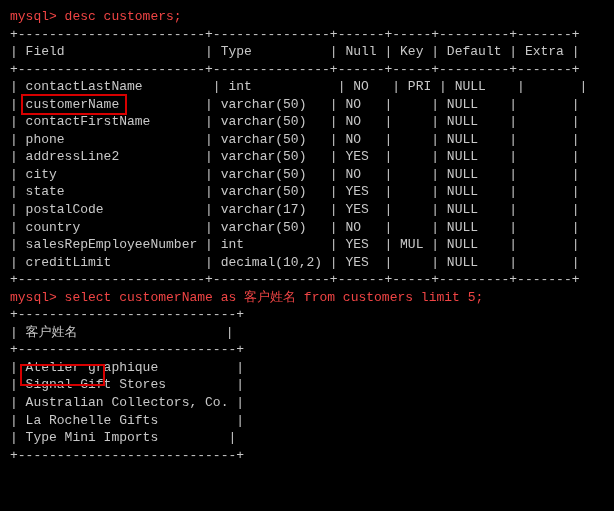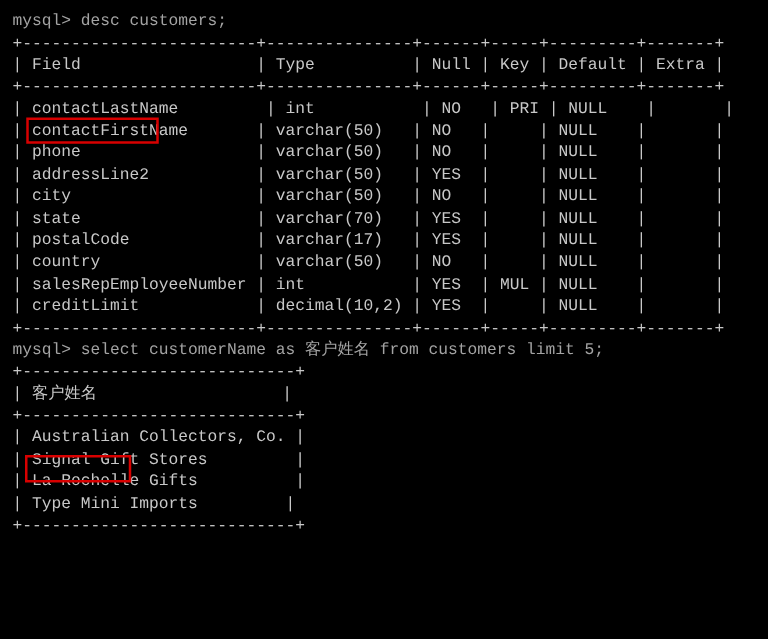--- a/index.html
+++ b/index.html
@@ -7,56 +7,58 @@
     padding: 8px 10px;
     background: #000;
     color: #c8c8c8;
     font-family: "Consolas", "Courier New", monospace;
     font-size: 13px;
     line-height: 1.35;
     width: 614px;
     box-sizing: border-box;
   }
   .line { white-space: pre; }
-  .prompt { color: #a3a3a3; }
+  .prompt { color: #ef4444; }
   .hl-box {
     border: 2px solid #d80000;
     position: absolute;
     pointer-events: none;
     box-sizing: border-box;
   }
   .rel { position: relative; }
 </style>
 </head>
 <body>
 
 <div class="rel">
 
 <div class="line prompt">mysql&gt; desc customers;</div>
 <div class="line">+------------------------+---------------+------+-----+---------+-------+</div>
 <div class="line">| Field                  | Type          | Null | Key | Default | Extra |</div>
 <div class="line">+------------------------+---------------+------+-----+---------+-------+</div>
 <div class="line">| contactLastName         | int           | NO   | PRI | NULL    |       |</div>
+<div class="line">| customerName           | varchar(50)   | NO   |     | NULL    |       |</div>
 <div class="line">| contactFirstName       | varchar(50)   | NO   |     | NULL    |       |</div>
 <div class="line">| phone                  | varchar(50)   | NO   |     | NULL    |       |</div>
 <div class="line">| addressLine2           | varchar(50)   | YES  |     | NULL    |       |</div>
 <div class="line">| city                   | varchar(50)   | NO   |     | NULL    |       |</div>
-<div class="line">| state                  | varchar(70)   | YES  |     | NULL    |       |</div>
+<div class="line">| state                  | varchar(50)   | YES  |     | NULL    |       |</div>
 <div class="line">| postalCode             | varchar(17)   | YES  |     | NULL    |       |</div>
 <div class="line">| country                | varchar(50)   | NO   |     | NULL    |       |</div>
 <div class="line">| salesRepEmployeeNumber | int           | YES  | MUL | NULL    |       |</div>
 <div class="line">| creditLimit            | decimal(10,2) | YES  |     | NULL    |       |</div>
 <div class="line">+------------------------+---------------+------+-----+---------+-------+</div>
 <div class="line"></div>
 <div class="line prompt">mysql&gt; select customerName as 客户姓名 from customers limit 5;</div>
 <div class="line">+----------------------------+</div>
 <div class="line">| 客户姓名                   |</div>
 <div class="line">+----------------------------+</div>
+<div class="line">| Atelier graphique          |</div>
+<div class="line">| Signal Gift Stores         |</div>
 <div class="line">| Australian Collectors, Co. |</div>
-<div class="line">| Signal Gift Stores         |</div>
 <div class="line">| La Rochelle Gifts          |</div>
 <div class="line">| Type Mini Imports         |</div>
 <div class="line">+----------------------------+</div>
 
 <div class="hl-box" style="left:11px; top:86px; width:106px; height:21px;"></div>
 <div class="hl-box" style="left:10px; top:356px; width:85px; height:22px;"></div>
 
 </div>
 
 </body></html>

